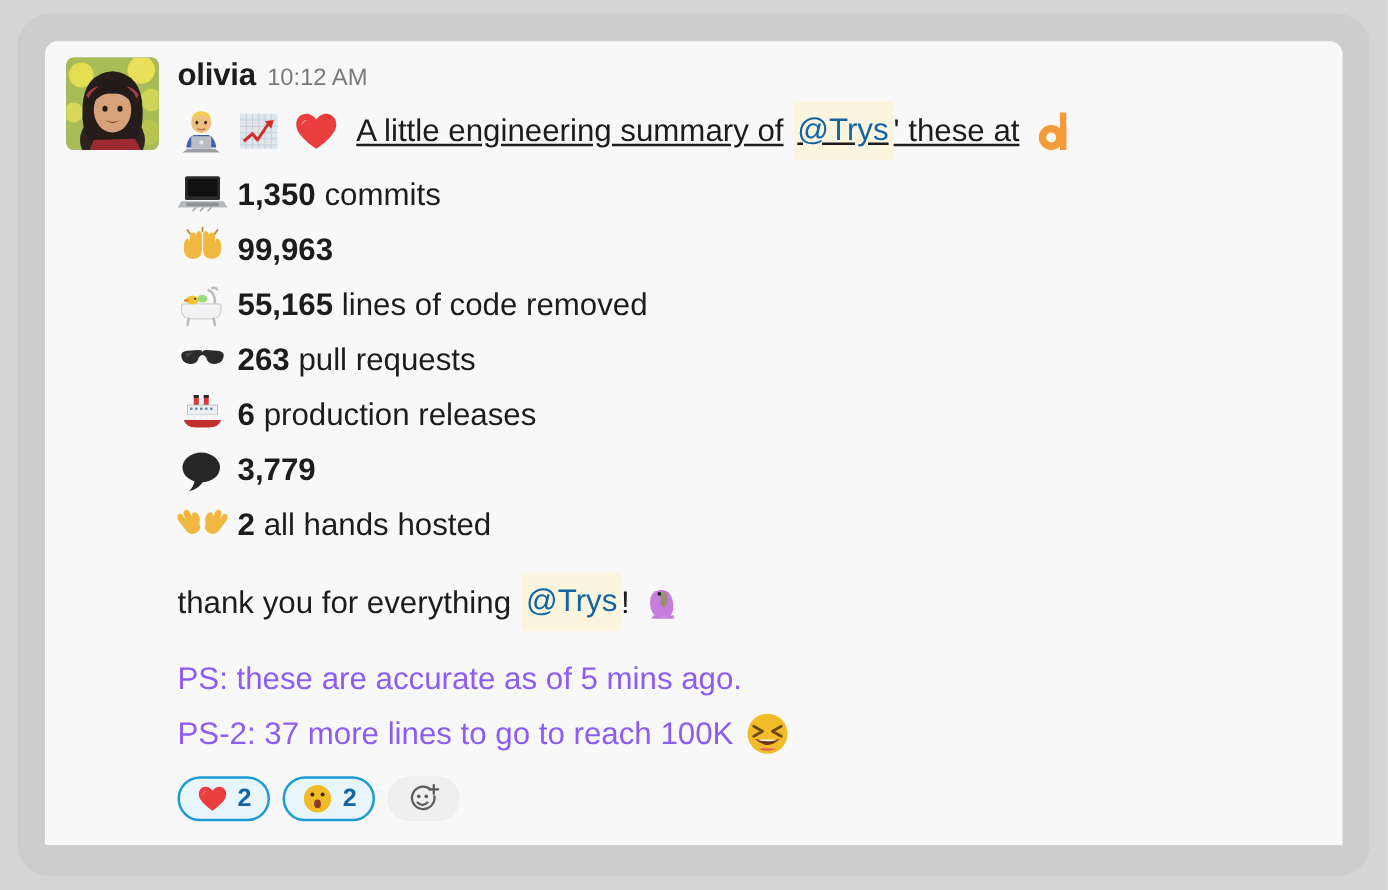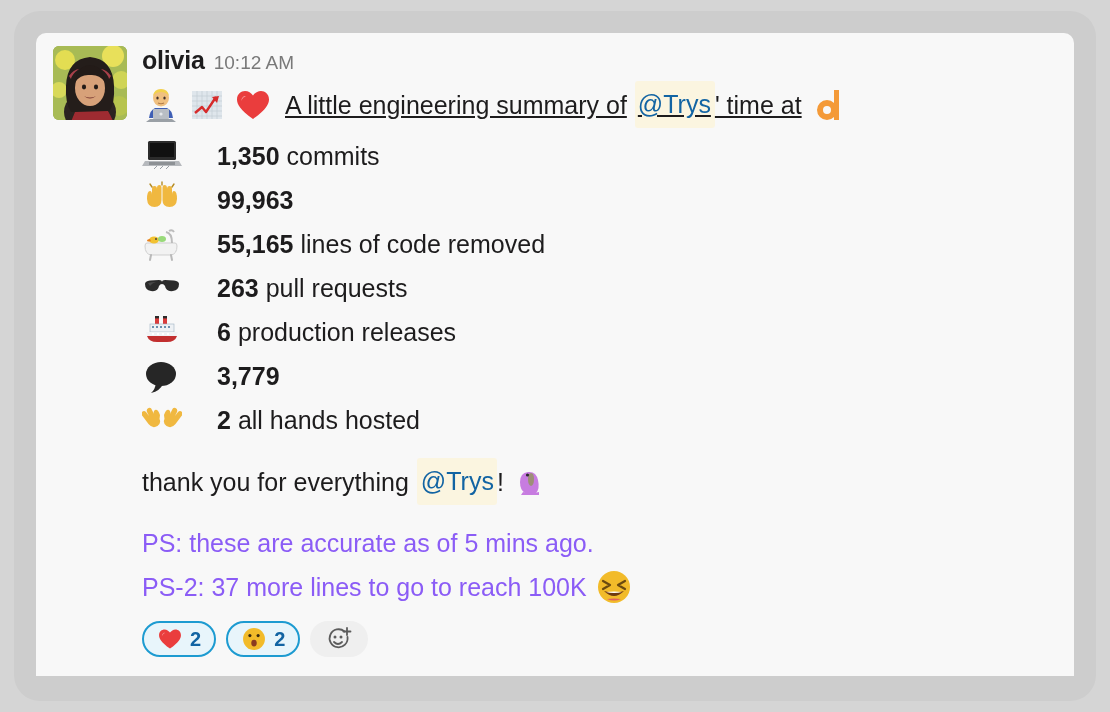--- a/index.html
+++ b/index.html
@@ -139,21 +139,20 @@
   .stat-emoji {
     width: 48px;
     flex: 0 0 auto;
     display: flex;
     align-items: center;
   }
   .stat-emoji svg { display: block; }
   .stat-value {
     font-weight: bold;
     margin-right: 7px;
-    margin-left: 27px;
   }
 
   .thanks {
     margin-top: 16px;
   }
   .ps-block {
     margin-top: 16px;
   }
   .ps-line {
     font-size: 25px;
@@ -266,21 +265,21 @@
           <span class="emo">
             <svg viewBox="0 0 38 38">
               <path d="M19 33 C6 24 3 18 3 13.5 C3 8 7 5 11 5 c3.4 0 6.2 2 8 4.6 C20.8 7 23.6 5 27 5 c4 0 8 3 8 8.5 C35 18 32 24 19 33z" fill="#ea3d3d"></path>
               <path d="M10 10 q-3 2 -3 5 q2 -4 5 -5z" fill="#f9a3a3" opacity="0.85"></path>
             </svg>
           </span>
           <span class="gap-md"></span>
           <span>A little engineering summary of</span>
           <span class="gap-sm"></span>
           <span class="mention">@Trys</span>
-          <span>' time at</span>
+          <span>' these at</span>
           <span class="gap-sm"></span>
           <span class="emo">
             <svg viewBox="0 0 38 38">
               <path d="M24 4 h5 v30 h-5z" fill="#f49a38"></path>
               <path d="M17 14 a10 10 0 1 0 0 20 a10 10 0 1 0 0 -20 z m0 6 a4 4 0 1 1 0 8 a4 4 0 1 1 0 -8z" fill="#f49a38"></path>
               <rect x="24" y="14" width="5" height="20" fill="#f49a38"></rect>
             </svg>
           </span>
         </div>
 

